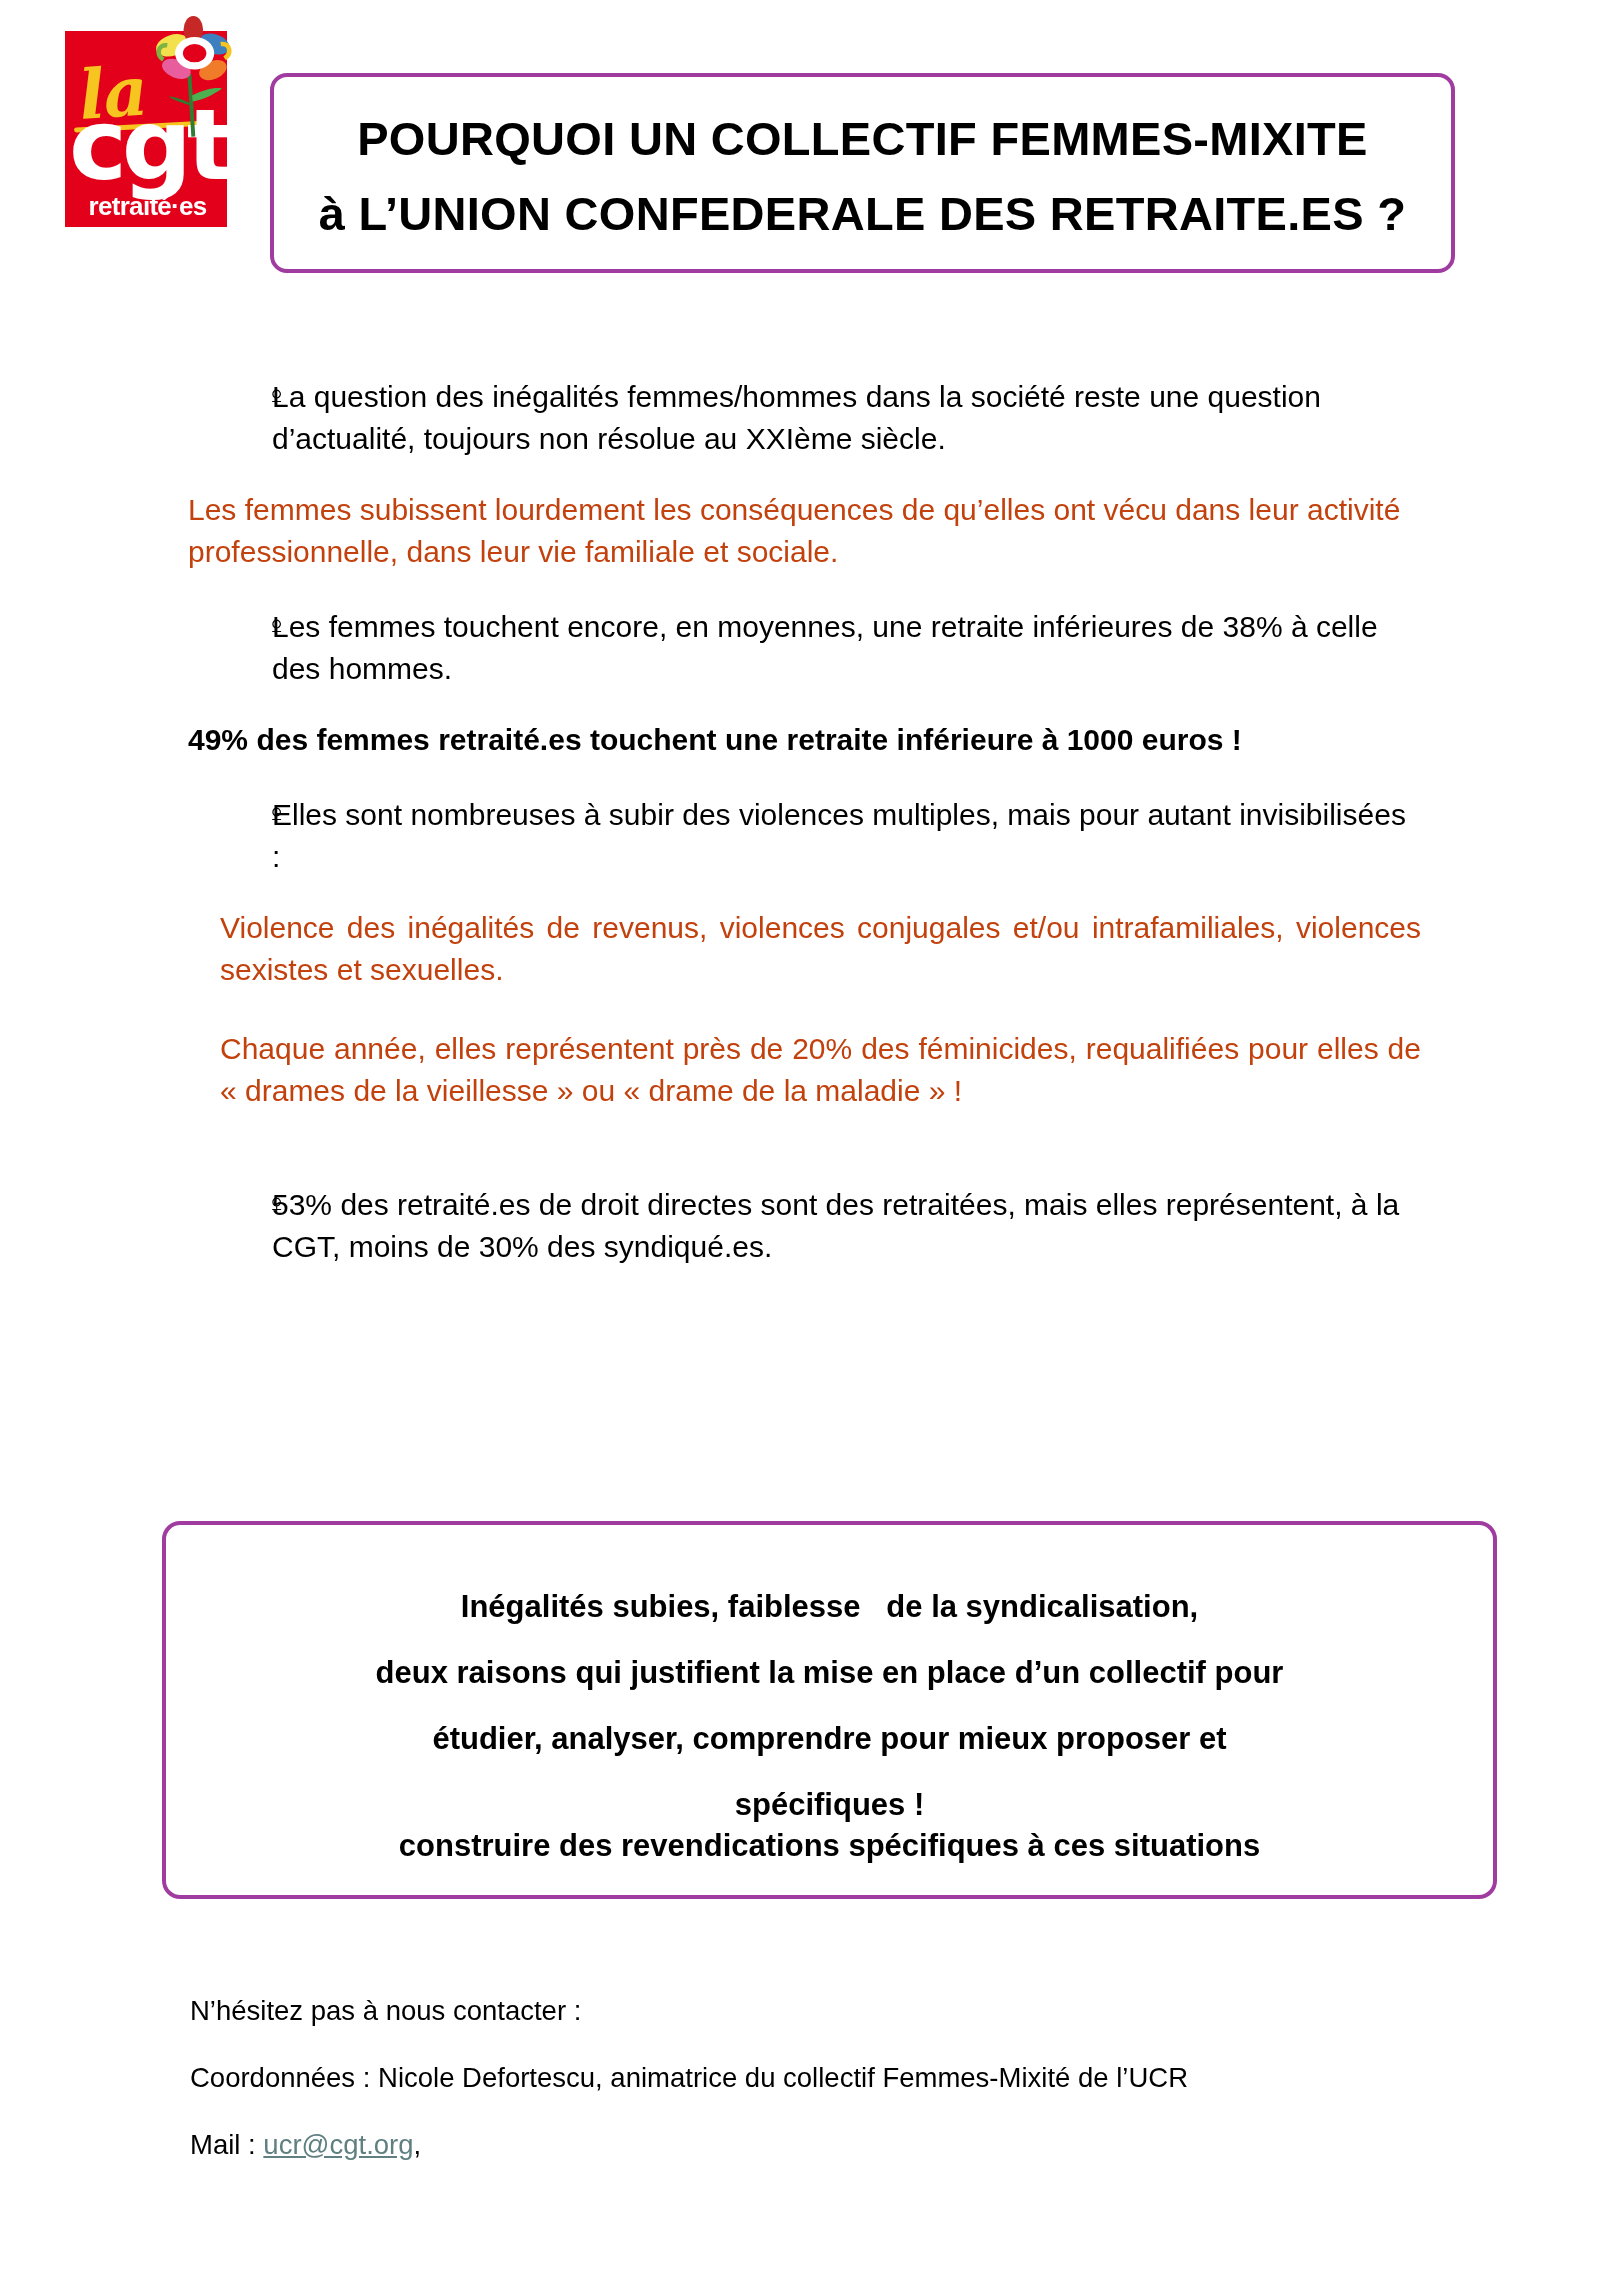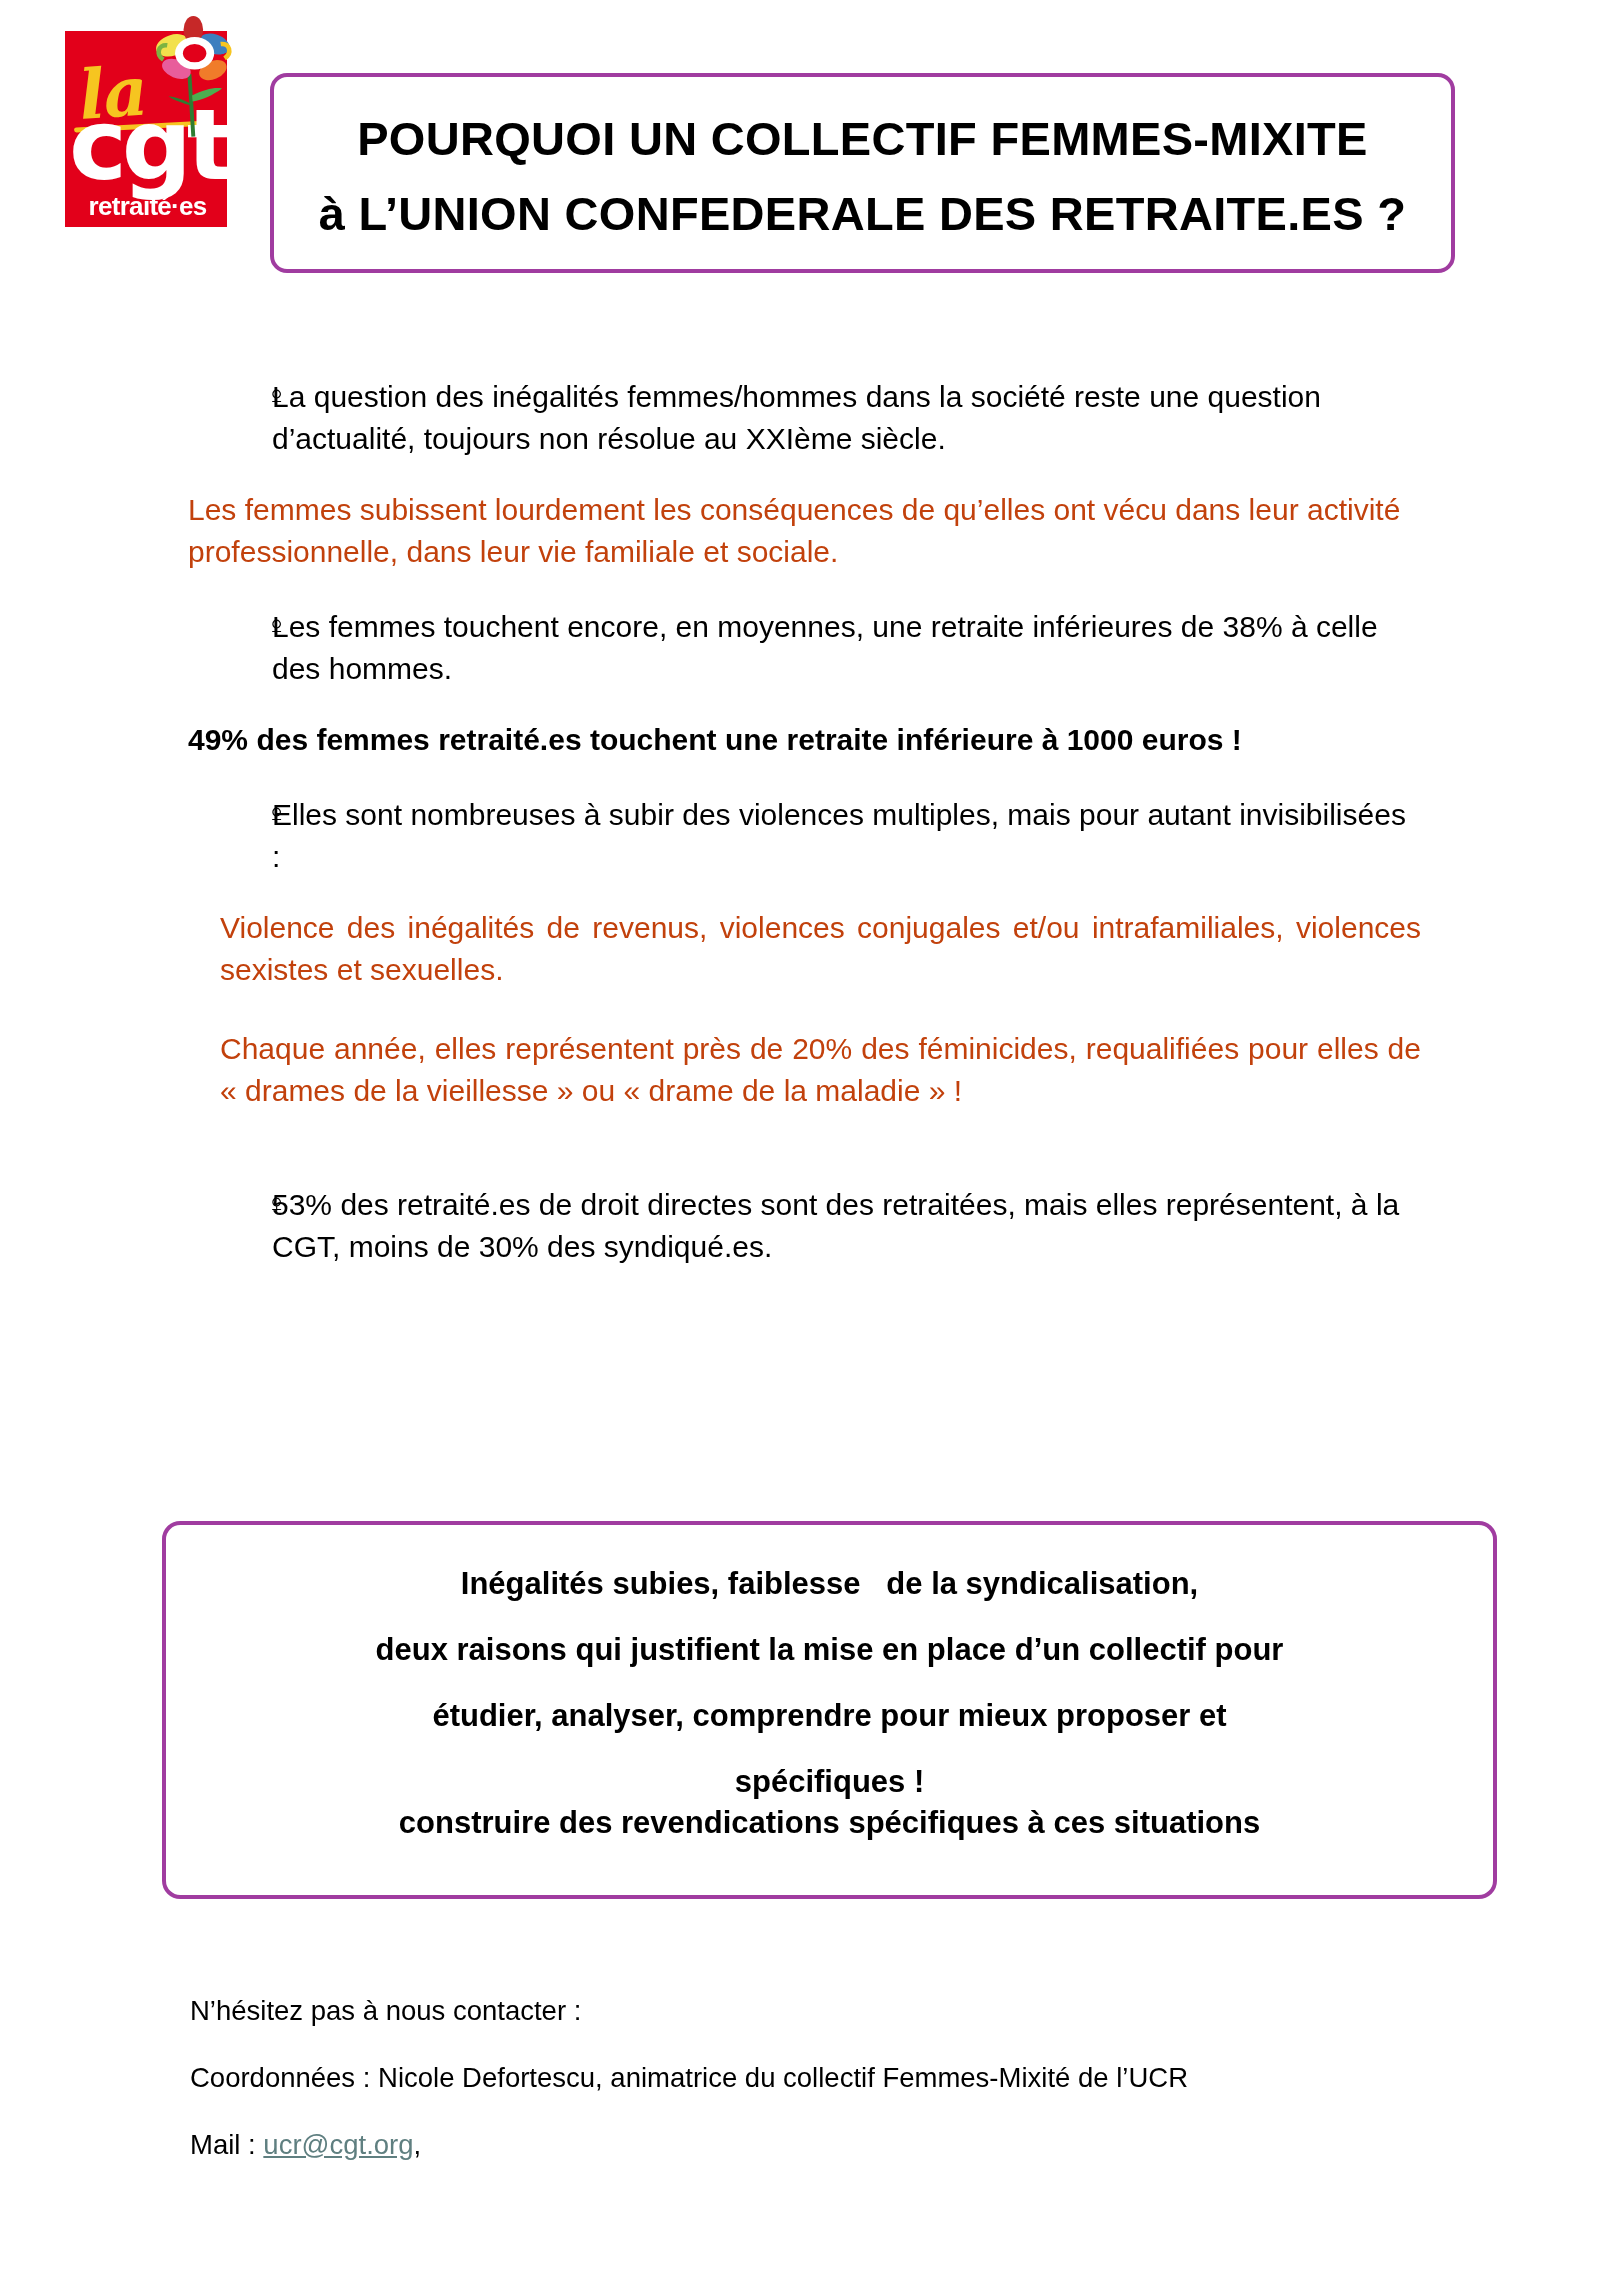--- a/index.html
+++ b/index.html
@@ -173,21 +173,21 @@
   .callout {
     position: absolute;
     left: 162px;
     top: 1521px;
     width: 1335px;
     height: 378px;
     border: 4.6px solid #a03ca0;
     border-radius: 18.3px;
     box-sizing: border-box;
     background: #ffffff;
-    padding-top: 38px;
+    padding-top: 61px;
   }
   .callout .c-line {
     font-family: "Liberation Sans", sans-serif;
     font-weight: bold;
     font-size: 31px;
     line-height: 41px;
     text-align: center;
     color: #000000;
     margin-bottom: 25px;
     white-space: pre;

